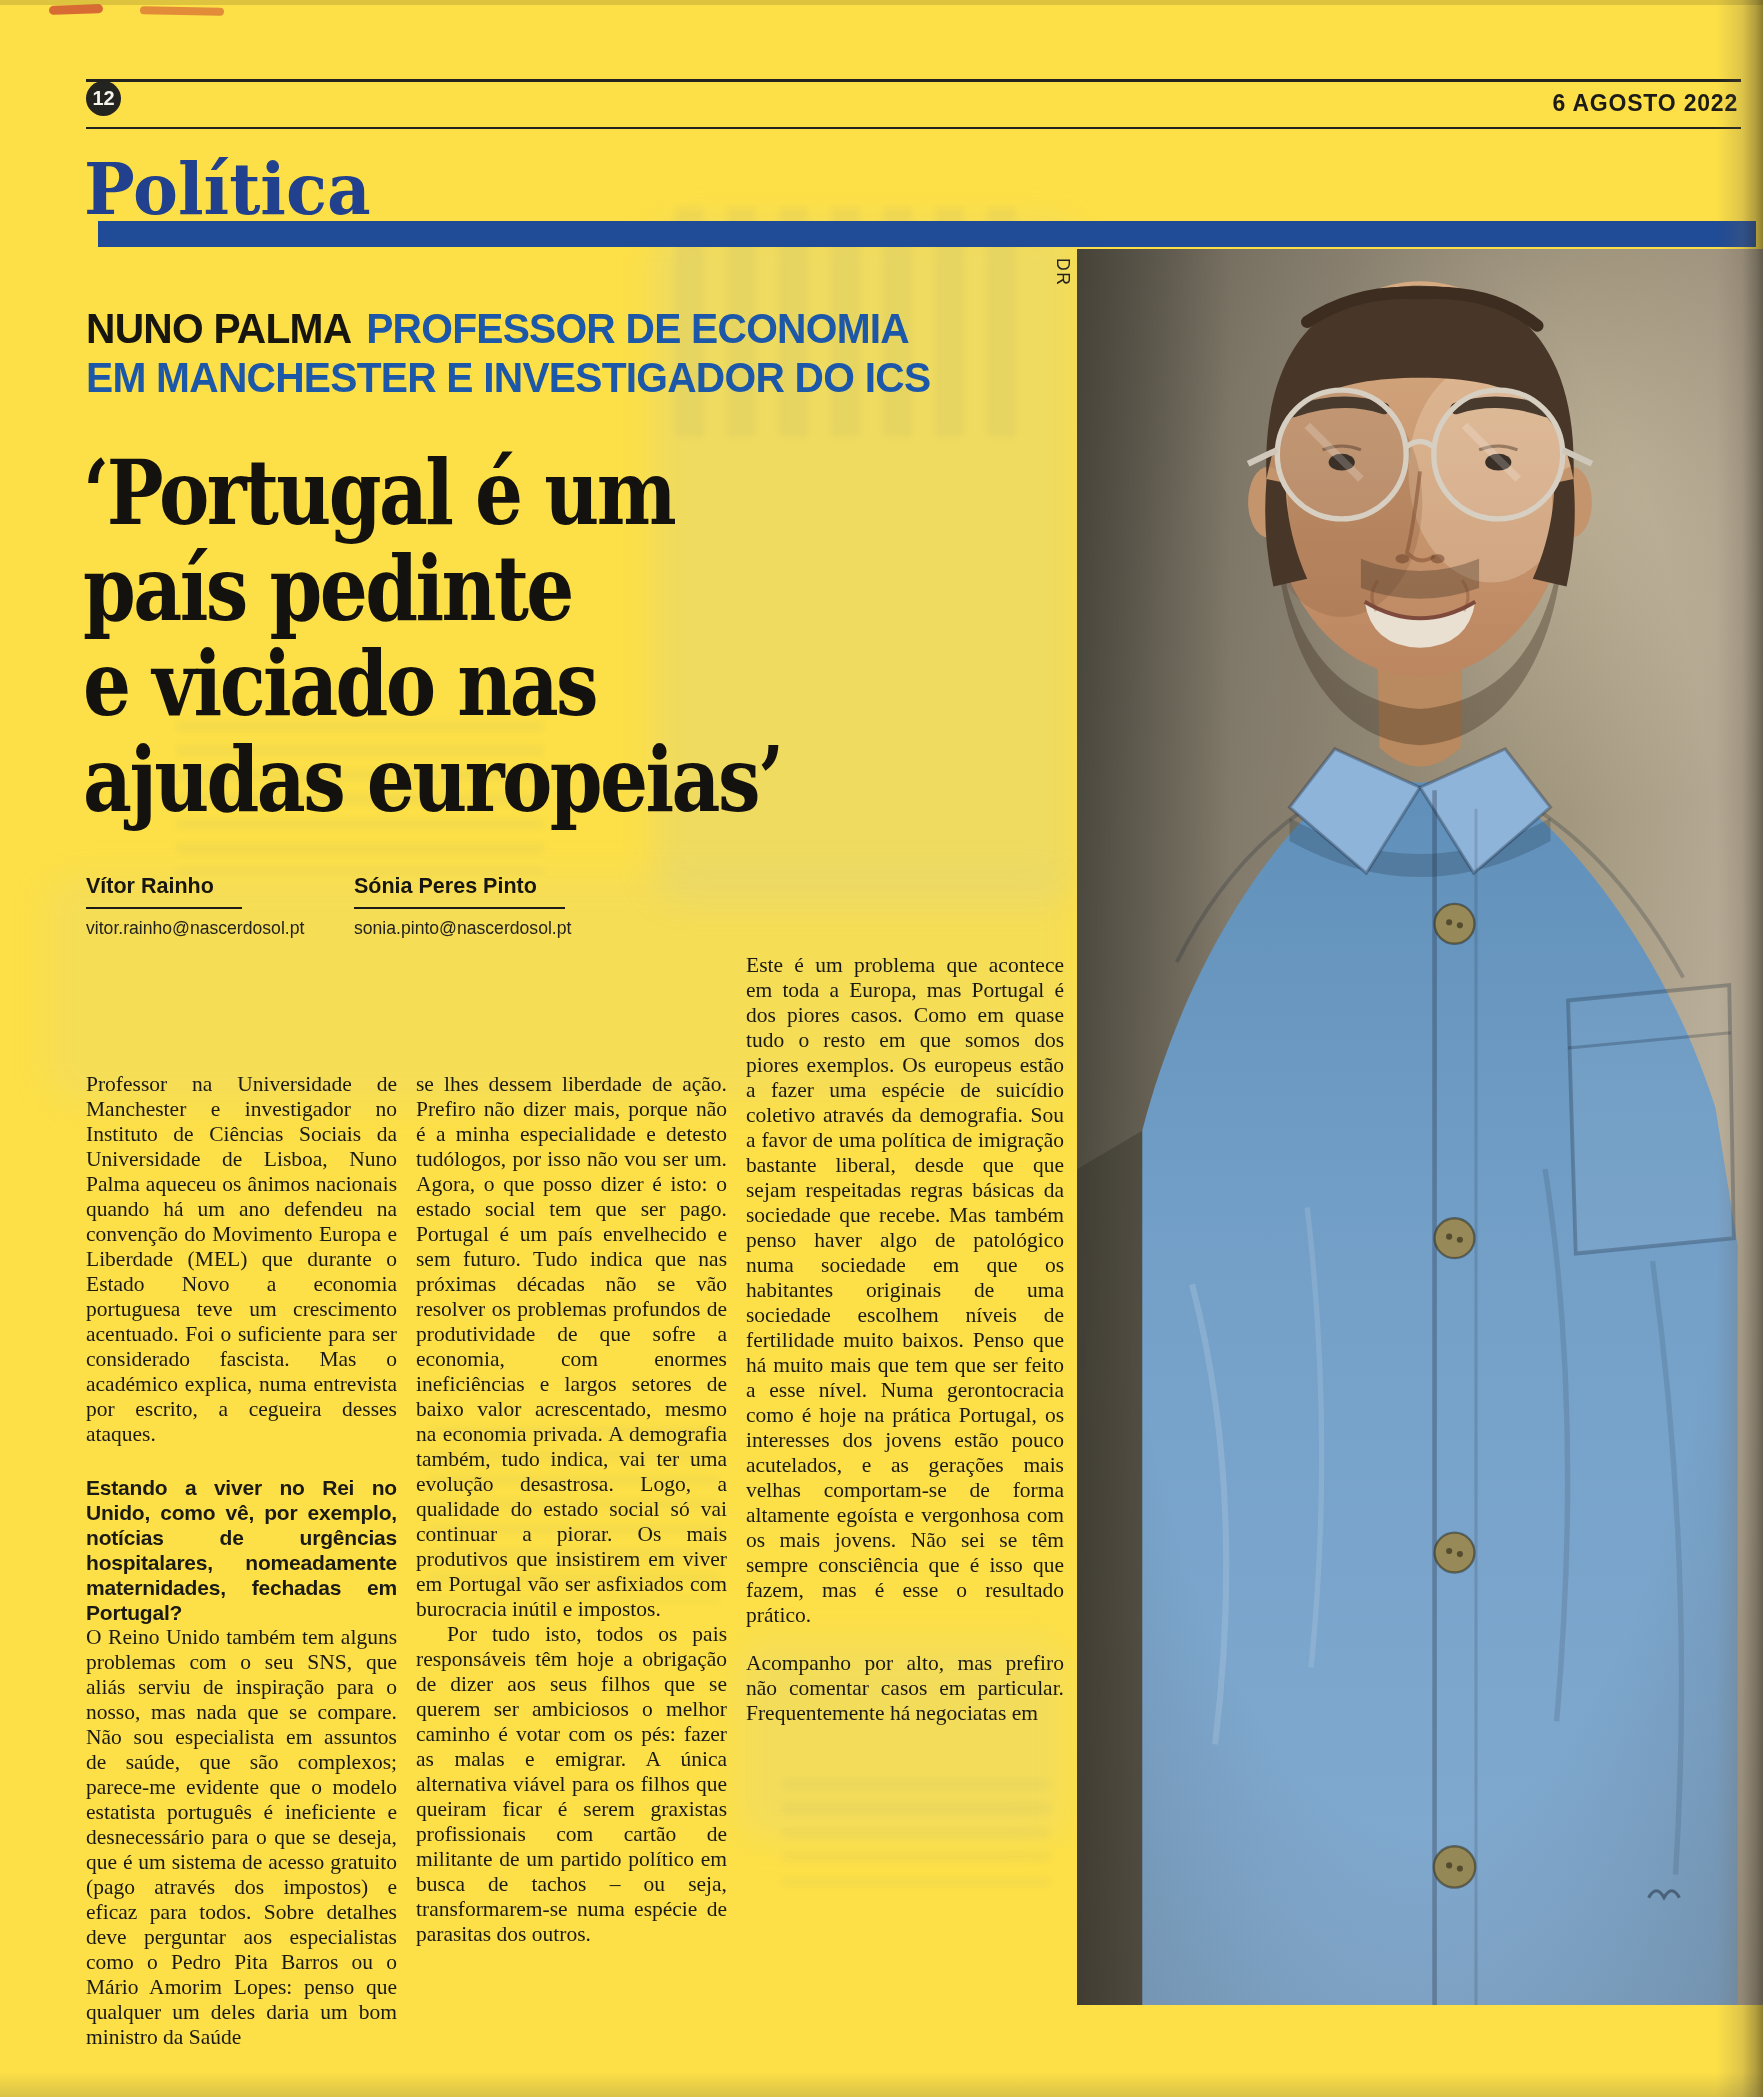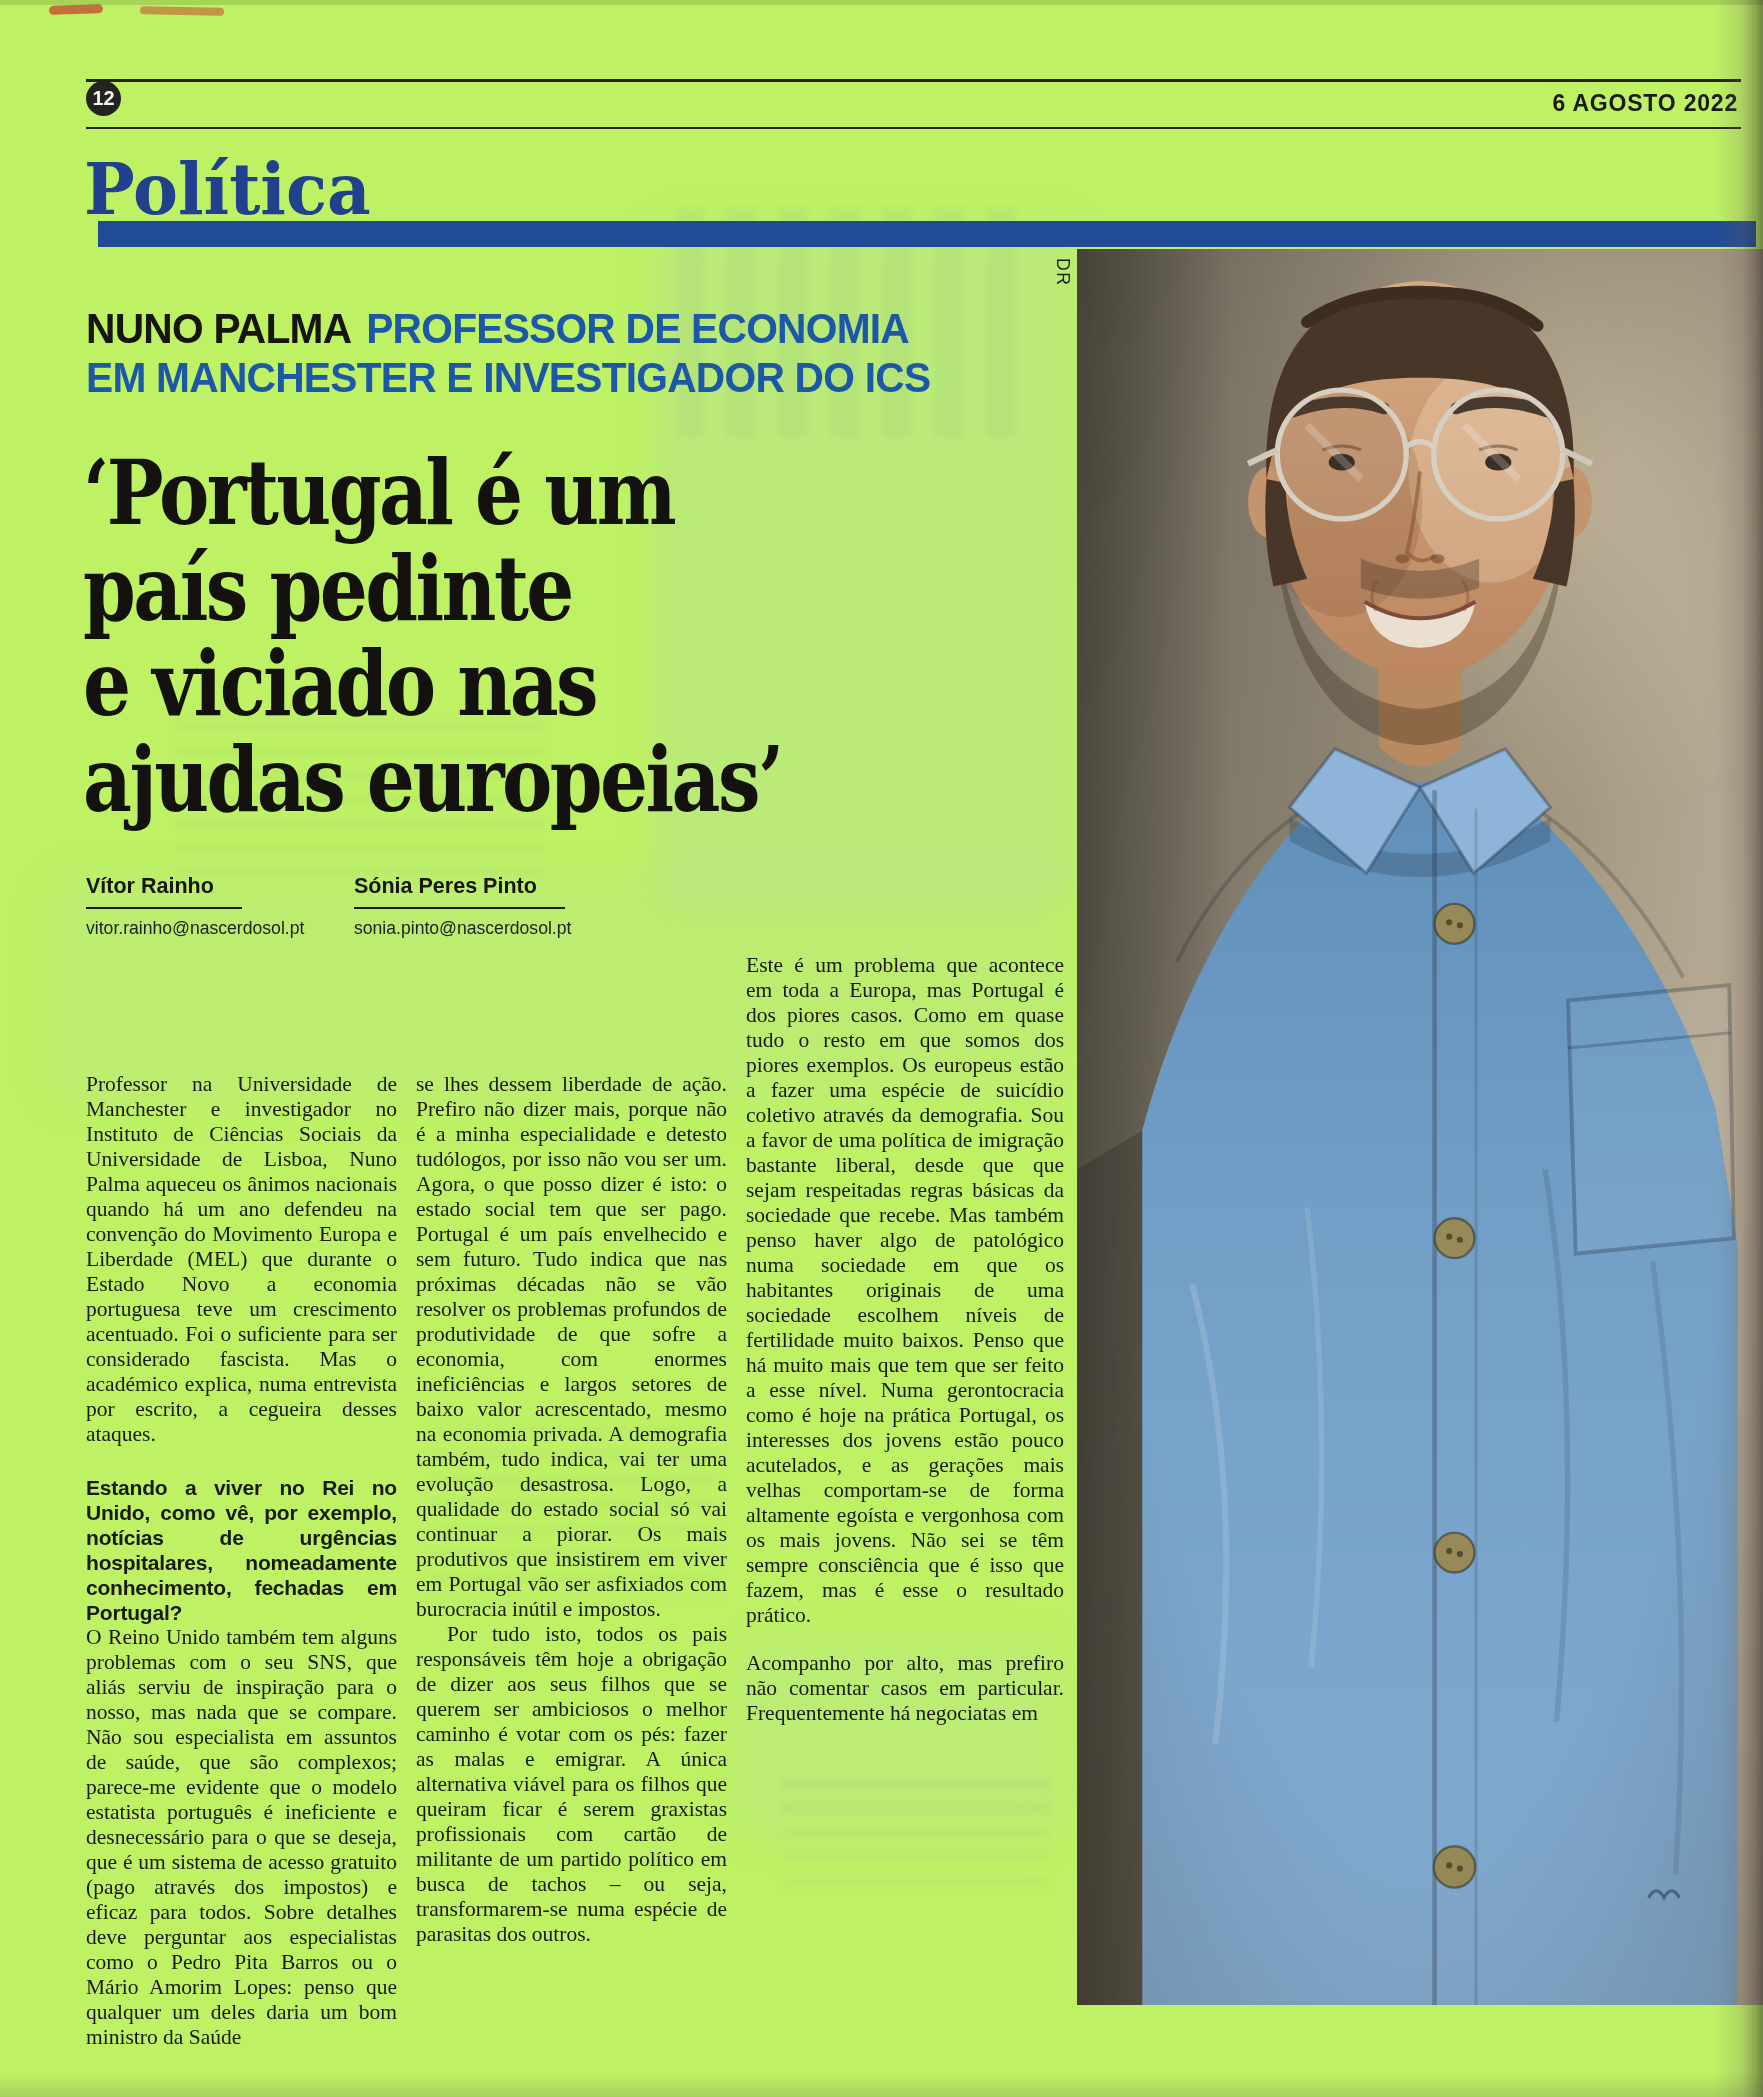--- a/index.html
+++ b/index.html
@@ -1,16 +1,16 @@
 <!DOCTYPE html>
 <html style="font-size:12.3px"><head>
 <meta charset="utf-8">
 <style>
   html,body{margin:0;padding:0;background:#dcd8cc;}
-  .page{position:relative;width:1763px;height:2097px;background:#bef264;overflow:hidden;
+  .page{position:relative;width:1763px;height:2097px;background:#fde047;overflow:hidden;
         font-family:"Liberation Serif",serif;color:#191814;}
   
   .rule{position:absolute;background:#23221d;}
   .page-badge{position:absolute;left:86px;top:81px;width:35px;height:35px;border-radius:50%;
       background:#23231f;color:#f5f3ea;font:bold 20px/35px "Liberation Sans",sans-serif;text-align:center;}
   .date{position:absolute;left:1304px;top:90px;width:434px;text-align:right;
       font:bold 23px "Liberation Sans",sans-serif;color:#1c1b18;letter-spacing:0.8px;}
   .section-title{position:absolute;left:84px;top:147px;font-family:"DejaVu Serif",serif;font-weight:bold;
       font-size:71px;color:#21418e;transform:scaleX(.95);transform-origin:left;white-space:nowrap;}
   .section-bar{position:absolute;left:98px;top:221px;width:1658px;height:26px;background:#1f4b97;}
@@ -90,21 +90,21 @@
     <div class="email">vitor.rainho@nascerdosol.pt</div>
   </div>
   <div class="byline" style="left:354px;">
     <div class="name">Sónia Peres Pinto</div>
     <div class="email">sonia.pinto@nascerdosol.pt</div>
   </div>
 
 
   <div class="col" style="left:86px;top:1072px;width:311px;">
     <p class="body">Professor na Universidade de Manchester e investigador no Instituto de Ciências Sociais da Universidade de Lisboa, Nuno Palma aqueceu os ânimos nacionais quando há um ano defendeu na convenção do Movimento Europa e Liberdade (MEL) que durante o Estado Novo a economia portuguesa teve um crescimento acentuado. Foi o suficiente para ser considerado fascista. Mas o académico explica, numa entrevista por escrito, a cegueira desses ataques.</p>
-    <p class="q">Estando a viver no Rei no Unido, como vê, por exemplo, notícias de urgências hospitalares, nomeadamente conhecimento, fechadas em Portugal?</p>
+    <p class="q">Estando a viver no Rei no Unido, como vê, por exemplo, notícias de urgências hospitalares, nomeadamente maternidades, fechadas em Portugal?</p>
     <p class="body">O Reino Unido também tem alguns problemas com o seu SNS, que aliás serviu de inspiração para o nosso, mas nada que se compare. Não sou especialista em assuntos de saúde, que são complexos; parece-me evidente que o modelo estatista português é ineficiente e desnecessário para o que se deseja, que é um sistema de acesso gratuito (pago através dos impostos) e eficaz para todos. Sobre detalhes deve perguntar aos especialistas como o Pedro Pita Barros ou o Mário Amorim Lopes: penso que qualquer um deles daria um bom ministro da Saúde</p>
   </div>
   <div class="col" style="left:416px;top:1072px;width:311px;">
     <p class="body">se lhes dessem liberdade de ação. Prefiro não dizer mais, porque não é a minha especialidade e detesto tudólogos, por isso não vou ser um. Agora, o que posso dizer é isto: o estado social tem que ser pago. Portugal é um país envelhecido e sem futuro. Tudo indica que nas próximas décadas não se vão resolver os problemas profundos de produtividade de que sofre a economia, com enormes ineficiências e largos setores de baixo valor acrescentado, mesmo na economia privada. A demografia também, tudo indica, vai ter uma evolução desastrosa. Logo, a qualidade do estado social só vai continuar a piorar. Os mais produtivos que insistirem em viver em Portugal vão ser asfixiados com burocracia inútil e impostos.</p>
     <p class="body indent">Por tudo isto, todos os pais responsáveis têm hoje a obrigação de dizer aos seus filhos que se querem ser ambiciosos o melhor caminho é votar com os pés: fazer as malas e emigrar. A única alternativa viável para os filhos que queiram ficar é serem graxistas profissionais com cartão de militante de um partido político em busca de tachos – ou seja, transformarem-se numa espécie de parasitas dos outros.</p>
   </div>
   <div class="col" style="left:746px;top:953px;width:318px;">
     <p class="body">Este é um problema que acontece em toda a Europa, mas Portugal é dos piores casos. Como em quase tudo o resto em que somos dos piores exemplos. Os europeus estão a fazer uma espécie de suicídio coletivo através da demografia. Sou a favor de uma política de imigração bastante liberal, desde que que sejam respeitadas regras básicas da sociedade que recebe. Mas também penso haver algo de patológico numa sociedade em que os habitantes originais de uma sociedade escolhem níveis de fertilidade muito baixos. Penso que há muito mais que tem que ser feito a esse nível. Numa gerontocracia como é hoje na prática Portugal, os interesses dos jovens estão pouco acutelados, e as gerações mais velhas comportam-se de forma altamente egoísta e vergonhosa com os mais jovens. Não sei se têm sempre consciência que é isso que fazem, mas é esse o resultado prático.</p>
     <p class="body gap-top">Acompanho por alto, mas prefiro não comentar casos em particular. Frequentemente há negociatas em</p>
   </div>

